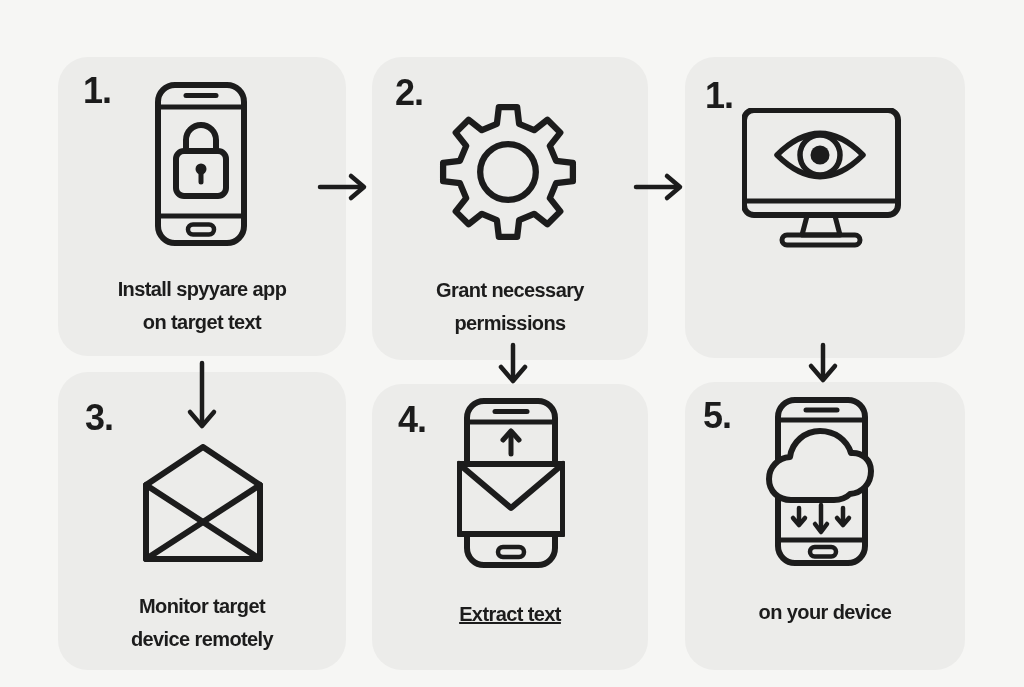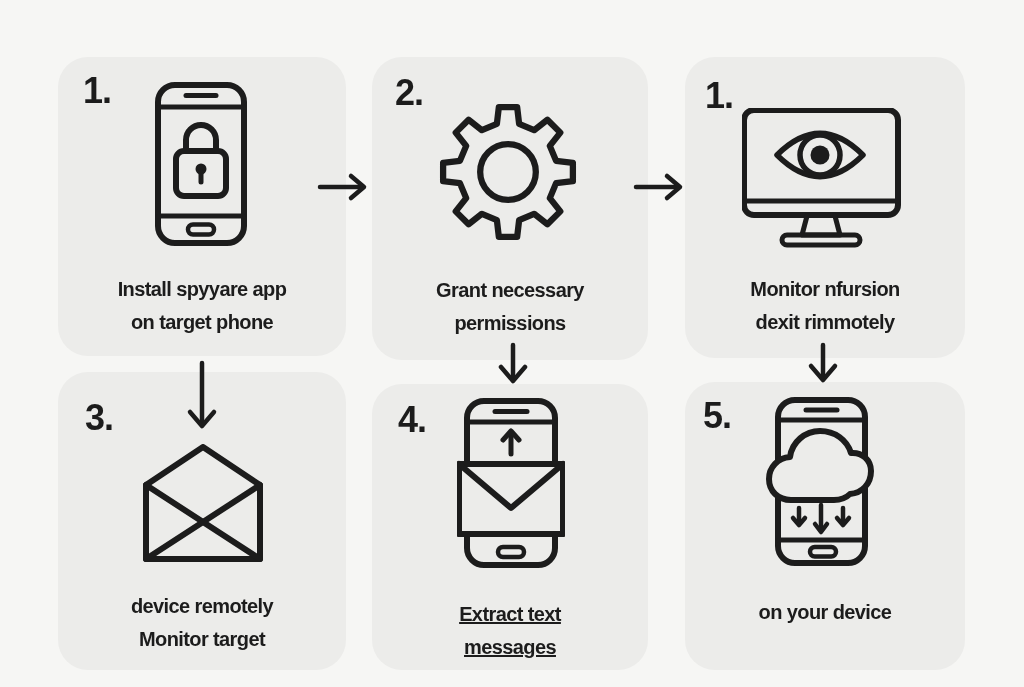--- a/index.html
+++ b/index.html
@@ -43,21 +43,21 @@
       <line x1="4" y1="25" x2="88" y2="25" stroke-width="5"></line>
       <line x1="4" y1="134" x2="88" y2="134" stroke-width="5"></line>
       <rect x="33" y="142.5" width="26" height="10" rx="5" stroke-width="4.5"></rect>
       <path d="M31,69 v-11 a15,15 0 0 1 30,0 v11" stroke-width="6"></path>
       <rect x="21" y="69" width="50" height="45" rx="8" stroke-width="6"></rect>
       <circle class="fill-ink" cx="46" cy="87" r="5.5"></circle>
       <line x1="46" y1="90" x2="46" y2="100" stroke-width="5"></line>
     </svg>
     <div class="caption" style="top:216px;">
       <span>Install spyyare app</span>
-      <span>on target phone</span>
+      <span>on target text</span>
     </div>
   </div>
 
   <div class="card" style="left:372px;top:57px;width:276px;height:303px;">
     <div class="num" style="left:23px;top:18px;">2.</div>
     <svg class="icon" style="left:66px;top:45px;" width="140" height="140" viewBox="-78 -78 156 156">
       <path stroke-width="7" d="M-12.4,-53.6 L-10.2,-72.3 L10.2,-72.3 L12.4,-53.6 L29.1,-46.6 L43.9,-58.3 L58.3,-43.9 L46.6,-29.1 L53.6,-12.4 L72.3,-10.2 L72.3,10.2 L53.6,12.4 L46.6,29.1 L58.3,43.9 L43.9,58.3 L29.1,46.6 L12.4,53.6 L10.2,72.3 L-10.2,72.3 L-12.4,53.6 L-29.1,46.6 L-43.9,58.3 L-58.3,43.9 L-46.6,29.1 L-53.6,12.4 L-72.3,10.2 L-72.3,-10.2 L-53.6,-12.4 L-46.6,-29.1 L-58.3,-43.9 L-43.9,-58.3 L-29.1,-46.6 Z"></path>
       <circle cx="0" cy="0" r="31" stroke-width="7"></circle>
     </svg>
     <div class="caption" style="top:217px;">
@@ -70,54 +70,49 @@
     <div class="num" style="left:20px;top:21px;">1.</div>
     <svg class="icon" style="left:57px;top:51px;" width="160" height="142" viewBox="0 0 160 142">
       <rect x="2" y="2" width="154" height="105" rx="10" stroke-width="6"></rect>
       <line x1="3" y1="93" x2="155" y2="93" stroke-width="5"></line>
       <path d="M35,47 Q78,4 121,47 Q78,90 35,47 Z" stroke-width="5.5"></path>
       <circle cx="78" cy="47" r="20" stroke-width="5.5"></circle>
       <circle class="fill-ink" cx="78" cy="47" r="9.5"></circle>
       <path d="M65,108 L60,127 L98,127 L93,108" stroke-width="5"></path>
       <rect x="40" y="127" width="78" height="10" rx="5" stroke-width="5"></rect>
     </svg>
-    <div class="caption" style="top:216px;">
-      <span>Monitor nfursion</span>
-      <span>dexit rimmotely</span>
-    </div>
   </div>
 
   <div class="card" style="left:58px;top:372px;width:288px;height:298px;">
     <div class="num" style="left:27px;top:28px;">3.</div>
     <svg class="icon" style="left:85px;top:72px;" width="120" height="118" viewBox="0 0 120 118">
       <path d="M3,41 L60,3 L117,41 L117,115 L3,115 Z" stroke-width="6"></path>
       <path d="M3,41 L117,115" stroke-width="6"></path>
       <path d="M117,41 L3,115" stroke-width="6"></path>
     </svg>
     <div class="caption" style="top:218px;">
+      <span>Monitor target</span>
       <span>device remotely</span>
-      <span>Monitor target</span>
     </div>
   </div>
 
   <div class="card" style="left:372px;top:384px;width:276px;height:286px;">
     <div class="num" style="left:26px;top:18px;">4.</div>
     <svg class="icon" style="left:85px;top:14px;" width="108" height="172" viewBox="0 0 108 172">
       <rect x="10" y="3" width="88" height="164" rx="17" stroke-width="6"></rect>
       <line x1="38" y1="13.5" x2="70" y2="13.5" stroke-width="5"></line>
       <line x1="11" y1="24" x2="97" y2="24" stroke-width="5"></line>
       <line x1="54" y1="56" x2="54" y2="36" stroke-width="5"></line>
       <path d="M46,42 L54,33 L62,42" stroke-width="5"></path>
       <rect class="fill-bg" x="2" y="66" width="104" height="70" stroke-width="6"></rect>
       <path d="M2,66 L54,110 L106,66" stroke-width="6"></path>
       <rect x="41" y="149" width="26" height="10" rx="5" stroke-width="4.5"></rect>
     </svg>
     <div class="caption" style="top:214px;text-decoration:underline;">
       <span>Extract text</span>
-      <span>messages</span>
     </div>
   </div>
 
   <div class="card" style="left:685px;top:382px;width:280px;height:288px;">
     <div class="num" style="left:18px;top:16px;">5.</div>
     <svg class="icon" style="left:81px;top:14px;" width="110" height="172" viewBox="0 0 110 172">
       <rect x="12" y="4" width="87" height="163" rx="17" stroke-width="6"></rect>
       <line x1="40" y1="14" x2="71" y2="14" stroke-width="5"></line>
       <line x1="13" y1="24" x2="98" y2="24" stroke-width="5"></line>
       <line x1="13" y1="144" x2="98" y2="144" stroke-width="5"></line>

